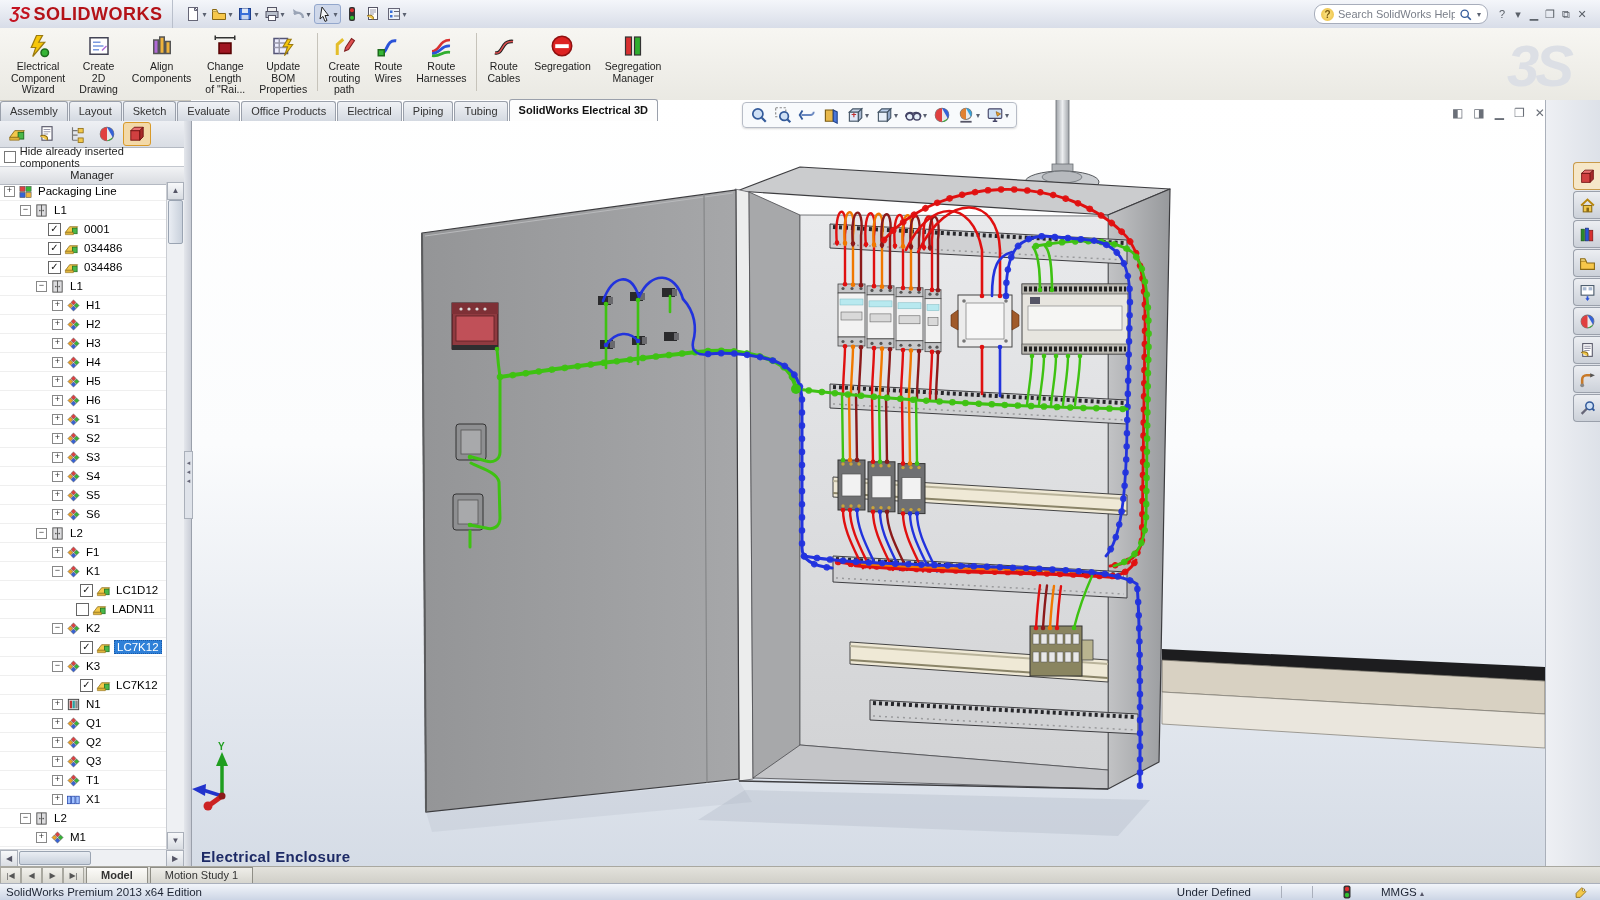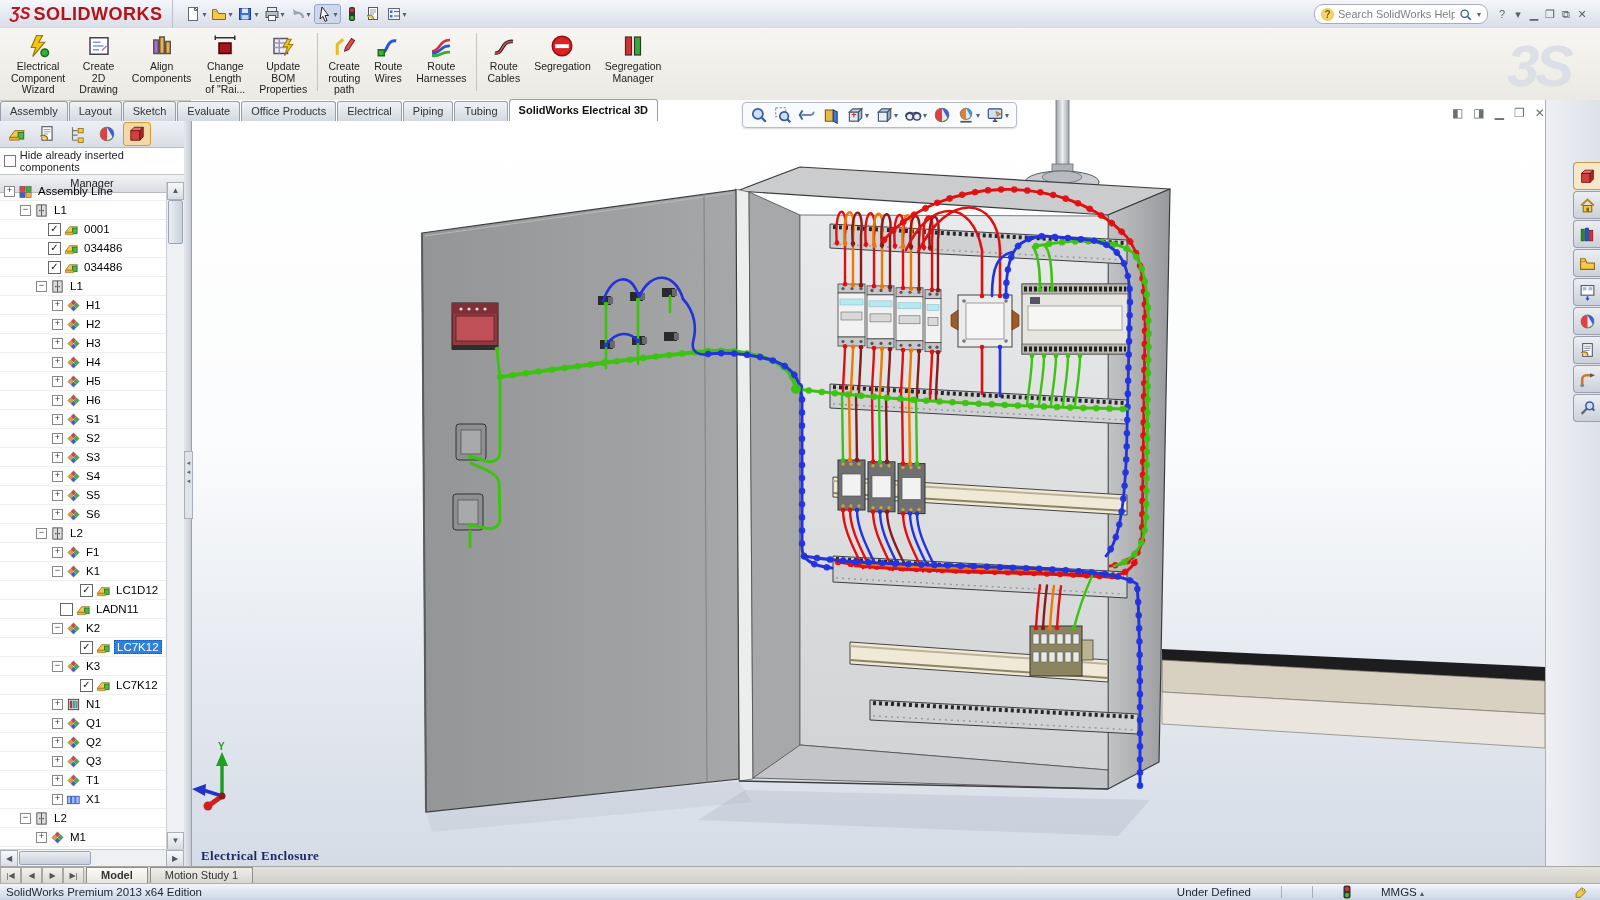--- a/index.html
+++ b/index.html
@@ -51,21 +51,21 @@
   #doc-winbtns{position:absolute;left:1452px;top:106px;display:flex;gap:10px;z-index:5;}
   #doc-winbtns span{color:#6a6f78;font-size:12px;}
   
   #leftpanel{position:absolute;left:0;top:121px;width:184px;height:745px;background:#fff;
     border-right:1px solid #9aa0ab;overflow:hidden;}
   #panel-tools{height:26px;background:linear-gradient(#eef0f4,#d9dde4);border-bottom:1px solid #b4b9c2;
     display:flex;align-items:center;gap:2px;padding-left:3px;}
   .ptool{width:26px;height:22px;display:flex;align-items:center;justify-content:center;
     border:1px solid transparent;border-radius:3px;}
   .ptool.active{background:#f3d9a8;border:1px solid #d89a2a;}
-  #hide-row{height:26px;display:flex;align-items:center;gap:4px;padding-left:4px;font-size:11px;}
+  #hide-row{height:18px;display:flex;align-items:center;gap:4px;padding-left:4px;font-size:11px;}
   #hide-row .cb{width:10px;height:10px;border:1px solid #777;background:#fff;}
   #symbols-hdr{height:17px;background:linear-gradient(#f2f3f5,#d9dce1);border-top:1px solid #c4c8cf;
     border-bottom:1px solid #b4b9c2;text-align:center;font-size:11px;line-height:17px;color:#222;}
   #tree{position:absolute;left:0;top:61px;bottom:16px;width:167px;overflow:hidden;}
   .trow{height:18px;display:flex;align-items:center;border-bottom:1px solid #efefef;white-space:nowrap;}
   .ebox{width:9px;height:9px;border:1px solid #888;background:#fff;font-size:9px;line-height:7px;
     text-align:center;color:#333;margin-right:3px;flex:none;}
   .cbx{width:11px;height:11px;border:1px solid #666;background:#fff;font-size:10px;line-height:10px;
     text-align:center;color:#111;margin-right:3px;flex:none;}
   .tlabel{font-size:11.5px;color:#000;padding:0 2px;}
@@ -83,21 +83,21 @@
   #hthumb{flex:none;width:70px;margin:1px;background:linear-gradient(#e9edf3,#c9d1dc);border:1px solid #9aa4b2;border-radius:2px;}
   #hspace{flex:1;}
   
   #splitter{position:absolute;left:184px;top:121px;width:7px;height:745px;
     background:linear-gradient(90deg,#e4e7ec,#c9cdd6);border-right:1px solid #9aa0ab;}
   #splitgrip{position:absolute;left:0;top:330px;width:7px;height:60px;background:#dfe3ea;
     border:1px solid #aab0ba;font-size:7px;color:#667;line-height:9px;text-align:center;padding-top:6px;}
   
   #viewport{position:absolute;left:191px;top:100px;width:1354px;height:766px;
     background:linear-gradient(#ffffff 0%,#fbfcfd 45%,#e7ebf1 72%,#d5dce6 100%);overflow:hidden;}
-  #caption{position:absolute;left:10px;top:748px;font-size:13px;font-weight:bold;color:#1d2a66;letter-spacing:.3px;font-family:Liberation Serif, serif;}
+  #caption{position:absolute;left:10px;top:748px;font-size:15px;font-weight:bold;color:#1d2a66;letter-spacing:.3px;}
   
   #taskpane{position:absolute;left:1545px;top:100px;width:55px;height:766px;
     background:linear-gradient(90deg,#eef0f4,#dde1e8);border-left:1px solid #aab0ba;}
   #task-tabs{position:absolute;right:0;top:62px;display:flex;flex-direction:column;gap:1px;}
   .ttab{width:27px;height:26px;display:flex;align-items:center;justify-content:center;
     background:linear-gradient(#eceef2,#ccd1d9);border:1px solid #9aa0ab;border-right:none;
     border-radius:4px 0 0 4px;}
   .ttab.active{background:#f6e7c8;border-color:#c89a4a;}
   
   #bottombar{position:absolute;left:0;top:866px;width:1600px;height:17px;
@@ -927,21 +927,21 @@
           <span class="ticon">
             <span>
               <svg width="15" height="15" viewBox="0 0 16 16">
                 <rect x="2" y="2.5" width="5.5" height="5.5" fill="#e04040" stroke="#555" stroke-width="0.6"></rect>
                 <rect x="8.5" y="2.5" width="5.5" height="5.5" fill="#35b535" stroke="#555" stroke-width="0.6"></rect>
                 <rect x="2" y="9" width="5.5" height="5.5" fill="#3562d8" stroke="#555" stroke-width="0.6"></rect>
                 <rect x="8.5" y="9" width="5.5" height="5.5" fill="#f0b33c" stroke="#555" stroke-width="0.6"></rect>
               </svg>
             </span>
           </span>
-          <span class="tlabel">Assembly Line</span>
+          <span class="tlabel">Packaging Line</span>
         </div>
         <div class="trow" style="padding-left: 20px;">
           <span class="ebox">−</span>
           <span class="ticon">
             <span>
               <svg width="15" height="15" viewBox="0 0 16 16">
                 <rect x="3" y="2" width="10" height="12" fill="#dcdcde" stroke="#555"></rect>
                 <line x1="8" y1="2" x2="8" y2="14" stroke="#555"></line>
                 <circle cx="6.2" cy="8" r="0.9" fill="#555"></circle>
                 <circle cx="9.8" cy="8" r="0.9" fill="#555"></circle>
@@ -1247,21 +1247,21 @@
             <span>
               <svg width="15" height="15" viewBox="0 0 16 16">
                 <path d="M1.5 11l4.5-6h8.5l-4.5 6z" fill="#f2c84b" stroke="#8a6914" stroke-width="0.8"></path>
                 <rect x="9" y="6.5" width="5" height="6" fill="#49b849" stroke="#1d6b1d" stroke-width="0.8"></rect>
                 <path d="M1.5 11h8.5v2.5H1.5z" fill="#e0b43a" stroke="#8a6914" stroke-width="0.6"></path>
               </svg>
             </span>
           </span>
           <span class="tlabel">LC1D12</span>
         </div>
-        <div class="trow" style="padding-left: 60px;">
+        <div class="trow" style="padding-left: 76px;">
           <span class="cbx"></span>
           <span class="ticon">
             <span>
               <svg width="15" height="15" viewBox="0 0 16 16">
                 <path d="M1.5 11l4.5-6h8.5l-4.5 6z" fill="#f2c84b" stroke="#8a6914" stroke-width="0.8"></path>
                 <rect x="9" y="6.5" width="5" height="6" fill="#49b849" stroke="#1d6b1d" stroke-width="0.8"></rect>
                 <path d="M1.5 11h8.5v2.5H1.5z" fill="#e0b43a" stroke="#8a6914" stroke-width="0.6"></path>
               </svg>
             </span>
           </span>

